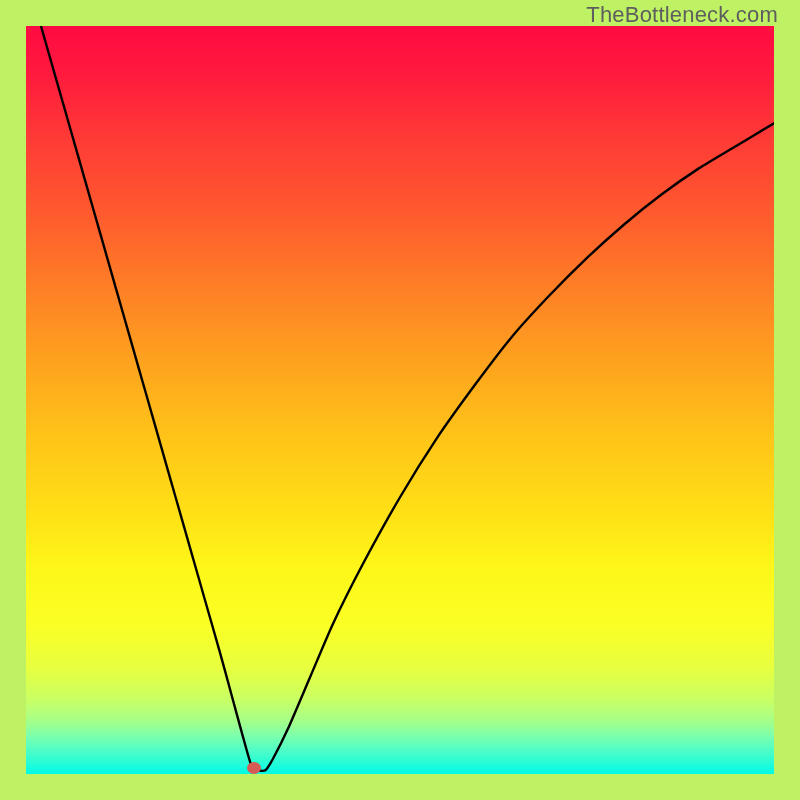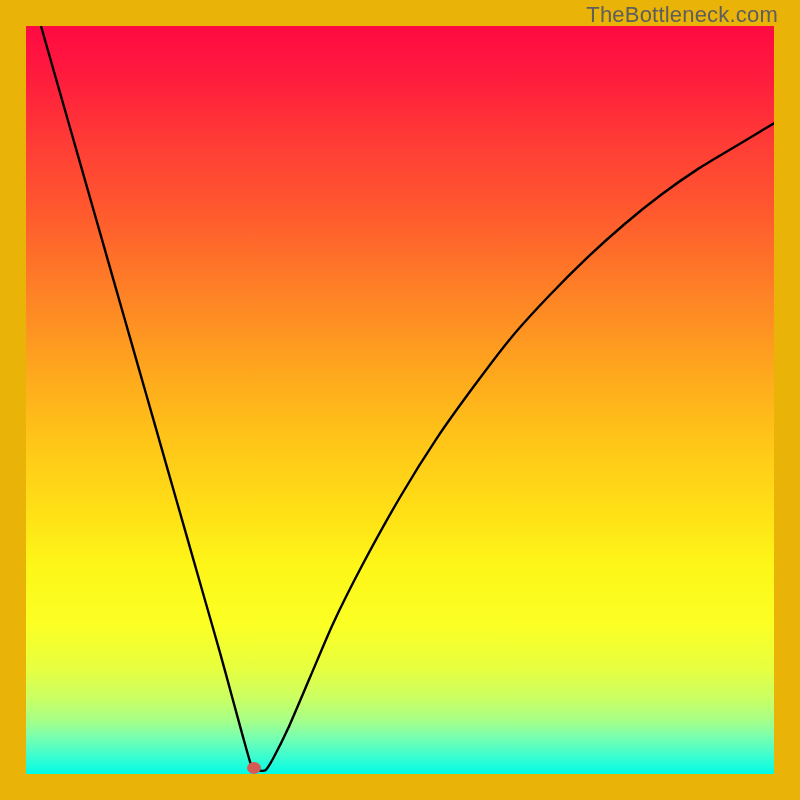--- a/index.html
+++ b/index.html
@@ -8,21 +8,21 @@
     width: 800px;
     height: 800px;
     background: #000000;
     font-family: Arial, sans-serif;
     overflow: hidden;
   }
   .container {
     position: relative;
     width: 800px;
     height: 800px;
-    background: #eab308;
+    background: #bef264;
   }
   .watermark {
     position: absolute;
     top: 2px;
     right: 22px;
     color: #5e5e5e;
     font-size: 22px;
     font-weight: 500;
     z-index: 10;
     letter-spacing: 0.2px;

